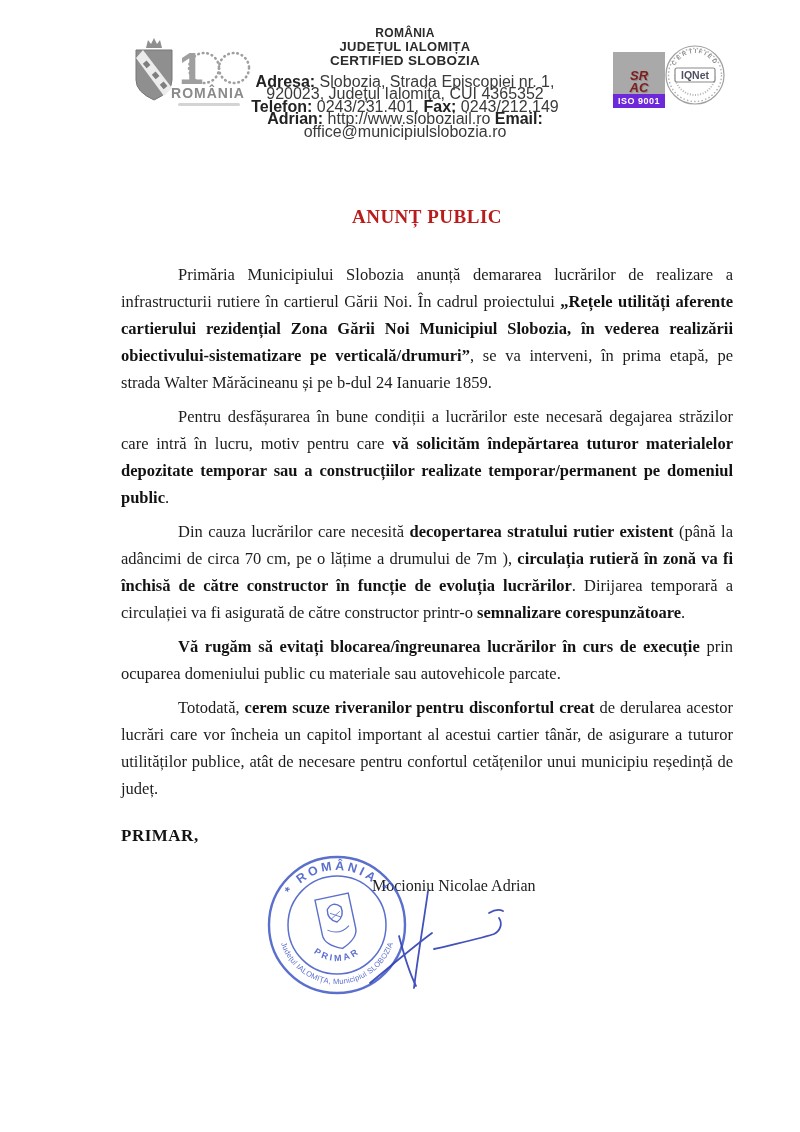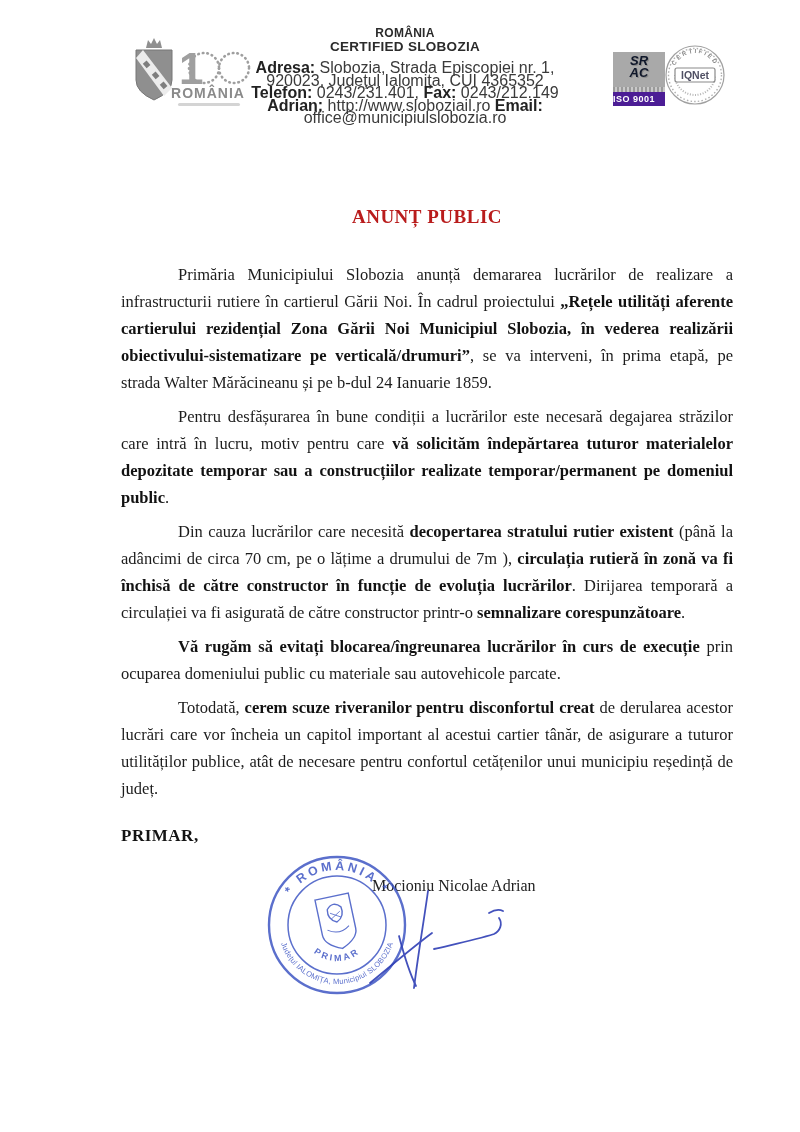--- a/index.html
+++ b/index.html
@@ -29,29 +29,29 @@
   .contact { margin-top: 8px; font-size: 16px; line-height: 12.5px; color: #3a3a3a; }
   .contact b { color: #222; }
 
   .logo-left  { position: absolute; left: 124px; top: 34px; }
   .badge-srac {
     position: absolute; left: 613px; top: 52px; width: 52px; height: 54px;
     display: flex; flex-direction: column;
     font-family: "Liberation Sans", sans-serif;
   }
   .srac-top {
-    flex: 1; background: #a9a9a9; color: #0f172a;
+    flex: 1; background: #a9a9a9; color: #7f1d1d;
     font-weight: bold; font-size: 13px; line-height: 12px;
-    text-align: center; padding-top: 3px; font-style: italic;
+    text-align: center; padding-top: 18px; font-style: italic;
     text-shadow: 1px 1px 0 #8b8b8b;
   }
   .srac-mid { height: 5px; background: repeating-linear-gradient(90deg,#9a9a9a 0 2px,#c9c9c9 2px 4px); }
   .srac-iso {
-    height: 14px; background: #4c1d95; color: #ffffff;
-    font-size: 9px; font-weight: bold; text-align: left; line-height: 14px;
+    height: 14px; background: #6d28d9; color: #ffffff;
+    font-size: 9px; font-weight: bold; text-align: center; line-height: 14px;
     letter-spacing: .5px;
   }
   .badge-iqnet { position: absolute; left: 664px; top: 44px; }
 
   
   .content { position: absolute; left: 121px; top: 203px; width: 612px; }
   .doc-title {
     font-size: 19px; font-weight: bold; letter-spacing: .5px;
     text-align: center; line-height: 27px; margin-bottom: 31px;
     color: #b91c1c;
@@ -94,20 +94,21 @@
       <text x="55" y="50" font-family="Liberation Sans, sans-serif" font-size="44" font-weight="bold" fill="#9f9f9f">1</text>
       <circle cx="80" cy="34" r="15" fill="none" stroke="#9f9f9f" stroke-width="2.6" stroke-dasharray="0.6 4" stroke-linecap="round"></circle>
       <circle cx="110" cy="34" r="15" fill="none" stroke="#9f9f9f" stroke-width="2.6" stroke-dasharray="0.6 4" stroke-linecap="round"></circle>
       <text x="84" y="64" text-anchor="middle" font-family="Liberation Sans, sans-serif" font-size="14" font-weight="bold" letter-spacing="1" fill="#8a8a8a">ROMÂNIA</text>
       <rect x="54" y="69" width="62" height="3" rx="1.5" fill="#d4d4d4"></rect>
     </g>
   </svg>
 
   <div class="hdr-center">
     <div class="org1">ROMÂNIA</div>
+    <div class="org2">JUDEȚUL IALOMIȚA</div>
     <div class="org3">CERTIFIED SLOBOZIA</div>
     <div class="contact">
       <div><b>Adresa:</b><span> Slobozia, Strada Episcopiei nr. 1, 920023, Județul Ialomița, CUI 4365352</span></div>
       <div><b>Telefon:</b><span> 0243/231.401, </span><b>Fax:</b><span> 0243/212.149</span></div>
       <div><b>Adrian:</b><span> http://www.sloboziail.ro </span><b>Email:</b><span> office@municipiulslobozia.ro</span></div>
     </div>
   </div>
 
   <div class="badge-srac">
     <div class="srac-top">

